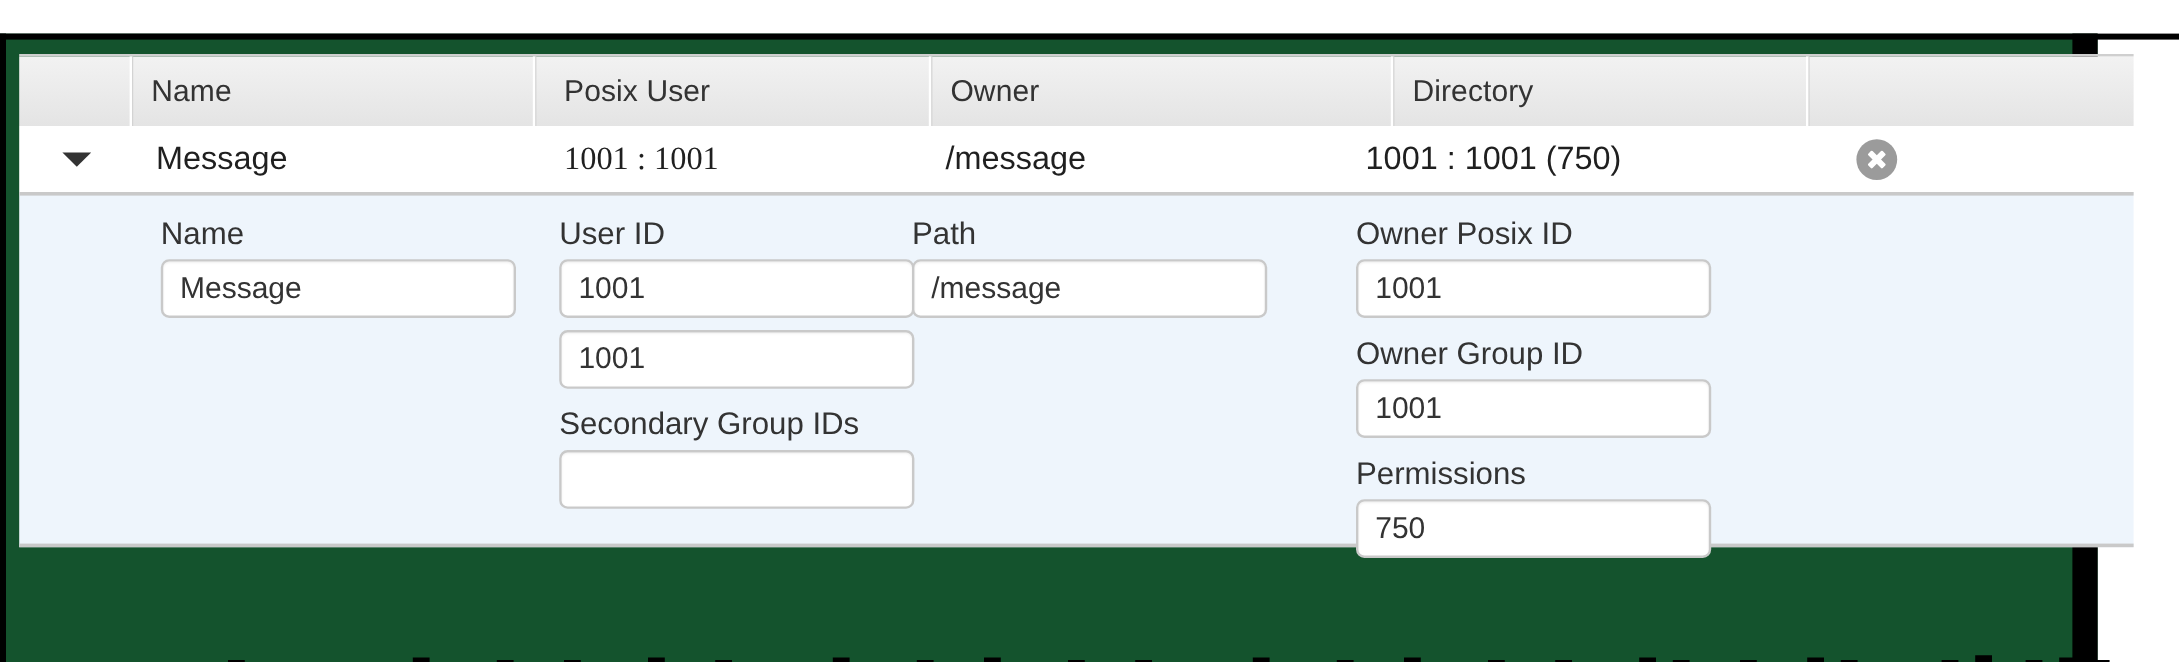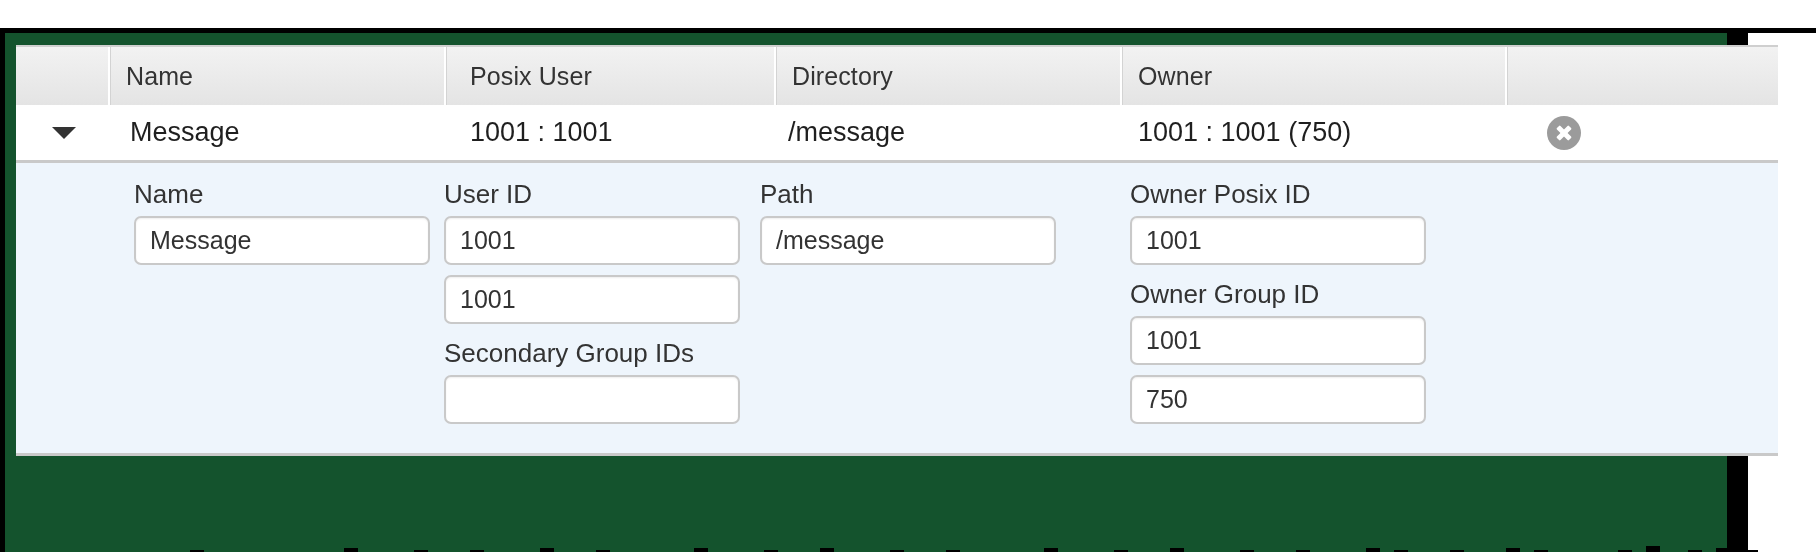--- a/index.html
+++ b/index.html
@@ -99,21 +99,21 @@
     height: 100%;
     padding-left: 16px;
     white-space: nowrap;
     overflow: hidden;
   }
   .td.col-toggle {
     padding-left: 0;
     justify-content: flex-start;
   }
   .td.col-name    { padding-left: 20px; }
-  .td.col-posix   { padding-left: 24px; }
+  .td.col-posix   { padding-left: 24px; font-family: Liberation Serif, serif; }
   .td.col-dir     { padding-left: 12px; }
   .td.col-owner   { padding-left: 16px; }
   .td.col-actions { padding-left: 0; justify-content: flex-start; }
 
   .expand-caret {
     margin-left: 36px;
     width: 0; height: 0;
     border-left: 12px solid transparent;
     border-right: 12px solid transparent;
     border-top: 12px solid #333333;
@@ -150,21 +150,21 @@
     border-bottom: 3px solid #c9c9c9;
     height: 296px;
     box-sizing: border-box;
     position: relative;
   }
   .detail-col {
     position: absolute;
     top: 12px;
   }
   .dc-1 { left: 118px;  width: 300px; }
-  .dc-2 { left: 428px;  width: 290px; }
+  .dc-2 { left: 450px;  width: 290px; }
   .dc-3 { left: 744px;  width: 290px; }
   .dc-4 { left: 1114px; width: 290px; }
 
   .field { margin-bottom: 10px; }
   .field-label {
     font-size: 26px;
     color: #333333;
     line-height: 38px;
     white-space: nowrap;
   }
@@ -199,22 +199,22 @@
   <div class="frame-edge edge-top"></div>
   <div class="frame-edge edge-left"></div>
   <div class="frame-edge edge-right"></div>
 
   <div class="table-panel">
 
     <div class="table-header">
       <div class="th col-toggle"></div>
       <div class="th col-name">Name</div>
       <div class="th col-posix">Posix User</div>
+      <div class="th col-owner">Owner</div>
       <div class="th col-dir">Directory</div>
-      <div class="th col-owner">Owner</div>
       <div class="th col-actions"></div>
     </div>
 
     <div class="table-row">
       <div class="td col-toggle">
         <span class="expand-caret"></span>
       </div>
       <div class="td col-name">Message</div>
       <div class="td col-posix">1001 : 1001</div>
       <div class="td col-dir">/message</div>
@@ -257,20 +257,21 @@
       <div class="detail-col dc-4">
         <div class="field">
           <div class="field-label">Owner Posix ID</div>
           <input class="field-input" type="text" value="1001" style="">
         </div>
         <div class="field">
           <div class="field-label">Owner Group ID</div>
           <input class="field-input" type="text" value="1001" style="">
         </div>
         <div class="field">
+          <div class="field-label">Permissions</div>
           <input class="field-input" type="text" value="750" style="">
         </div>
       </div>
 
     </div>
   </div>
 
   <div class="edge-bottom-tear">
     <svg width="1816" height="60" viewBox="0 0 1816 60" preserveAspectRatio="none" xmlns="http://www.w3.org/2000/svg">
       <path fill="#000000" d="M0,60 L1816,60 L1816,36 L1800,36 L1800,40 L1786,40 L1786,34 L1772,34 L1772,38

